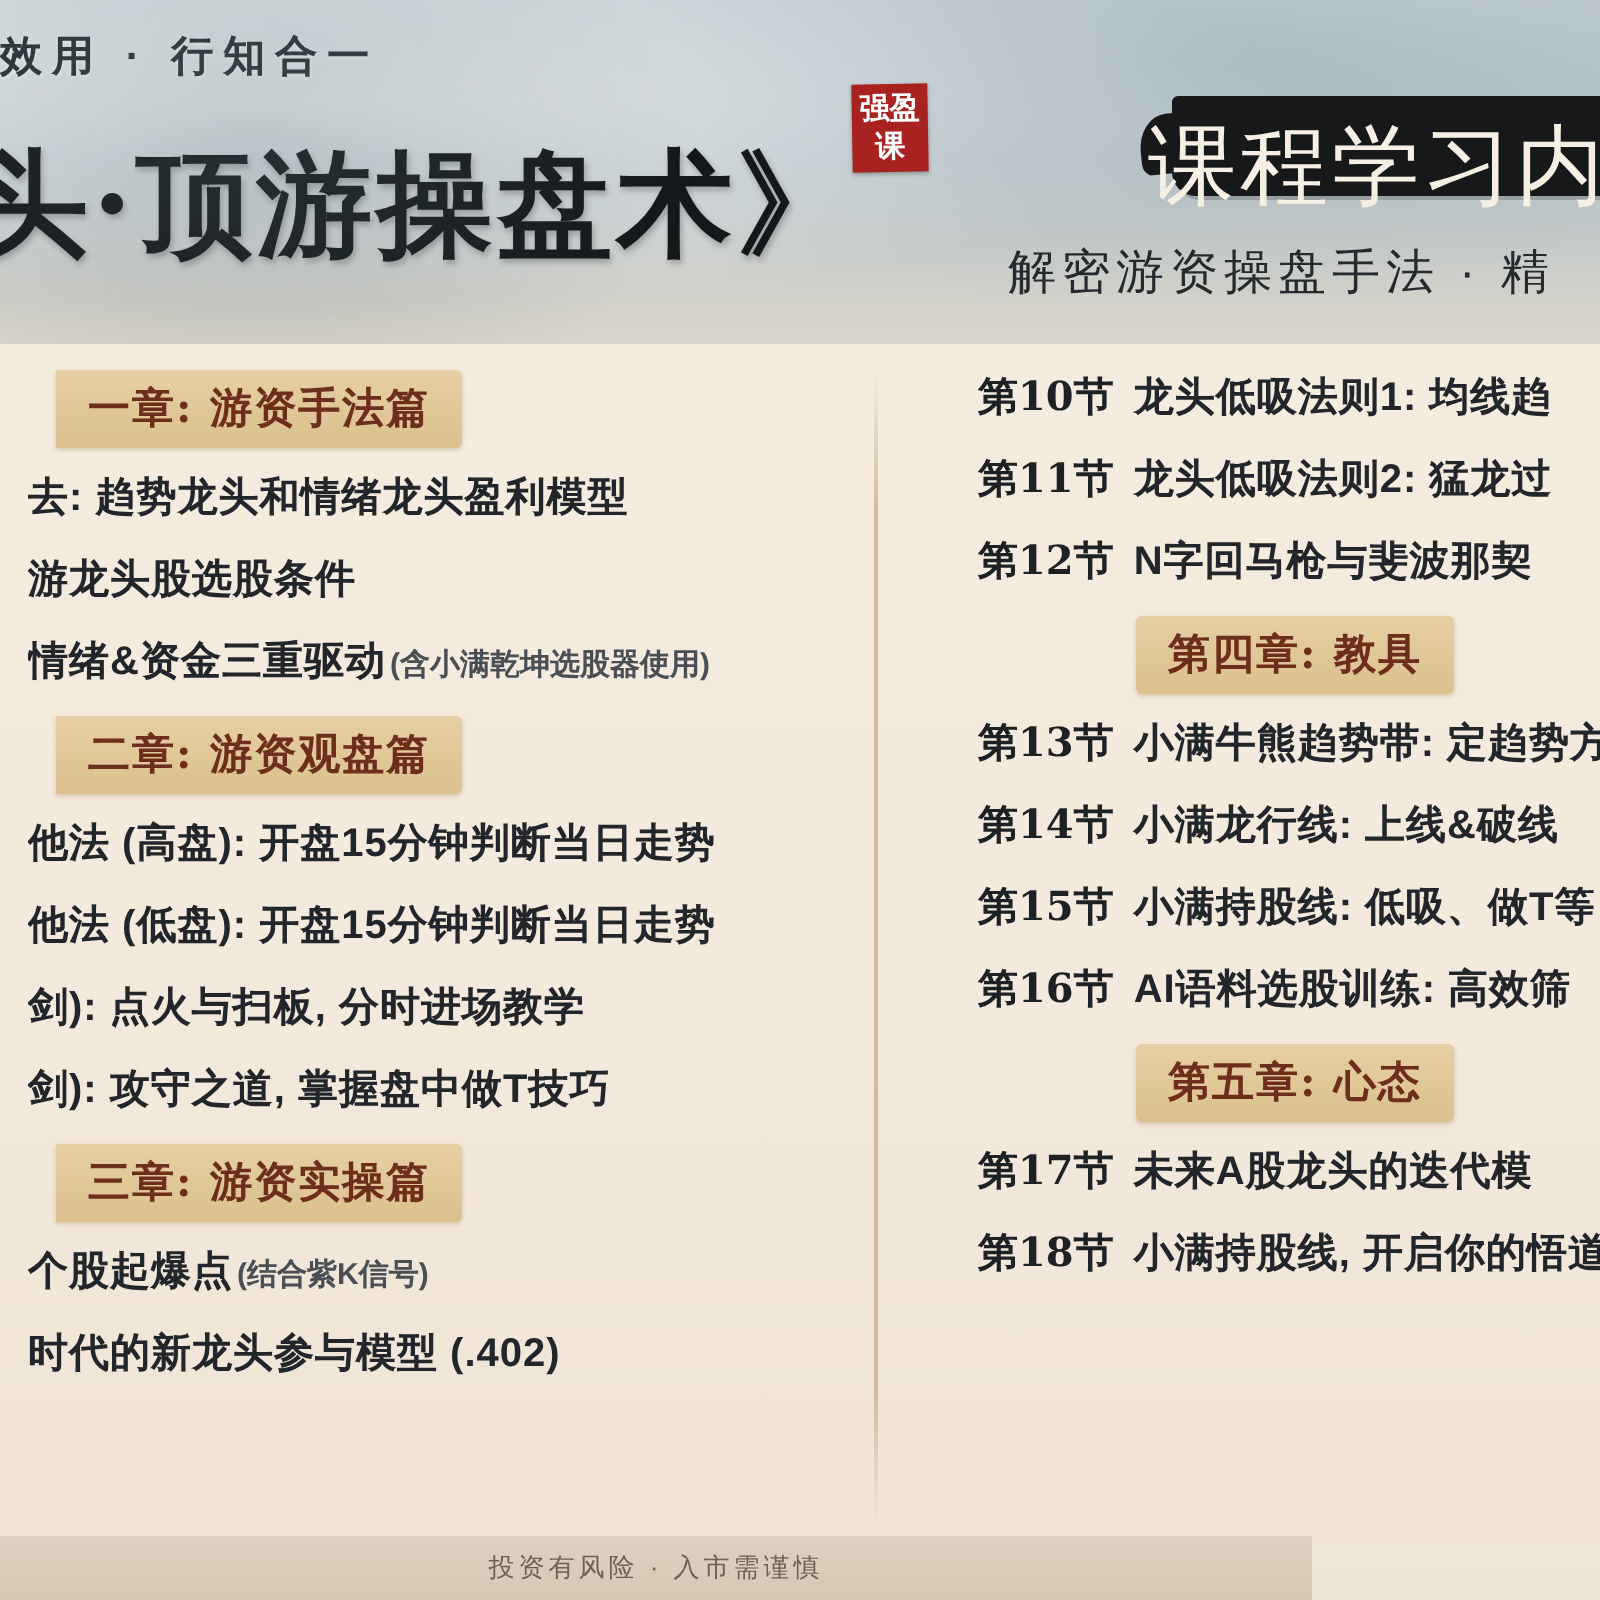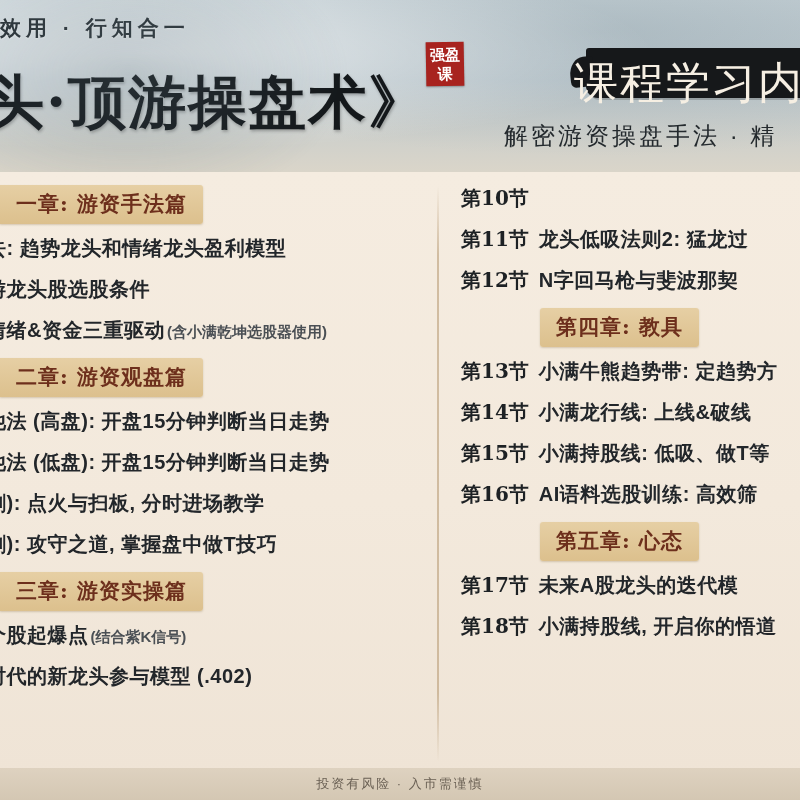--- a/index.html
+++ b/index.html
@@ -123,20 +123,21 @@
   }
   .divider {
     position: absolute;
     left: 437px; top: 186px;
     width: 2px; height: 576px;
     background: linear-gradient(180deg, rgba(180,150,110,0) 0%, rgba(180,150,110,0.55) 12%, rgba(180,150,110,0.55) 88%, rgba(180,150,110,0) 100%);
   }
   .col {
     position: absolute;
     top: 178px;
+    padding-left: 28px;
   }
   .col-left { left: 0; width: 437px; }
   .col-right { left: 445px; width: 355px; }
 
   .chapter {
     position: relative;
     height: 36px;
     margin: 8px 0 6px 0;
     display: flex;
     align-items: center;
@@ -197,21 +198,21 @@
   .left-row {
     padding-left: 0;
     margin-left: -14px;
   }
   .right-row {
     padding-left: 16px;
   }
   .footer {
     position: absolute;
     left: 0; bottom: 0;
-    width: 800px; height: 32px;
+    width: 656px; height: 32px;
     background: linear-gradient(180deg, #ded2c0 0%, #d4c7b3 100%);
     display: flex;
     align-items: center;
     justify-content: center;
   }
   .footer-text {
     font-size: 13px;
     color: #6a6054;
     letter-spacing: 2px;
   }
@@ -269,20 +270,21 @@
         <span class="row-text">个股起爆点</span>
         <span class="row-note">(结合紫K信号)</span>
       </div>
       <div class="row left-row">
         <span class="row-text">时代的新龙头参与模型 (.402)</span>
       </div>
     </div>
   <div class="col col-right" id="right-col">
       <div class="row right-row">
         <span class="row-num">第10节</span>
+        <span class="row-text">龙头低吸法则1: 均线趋</span>
       </div>
       <div class="row right-row">
         <span class="row-num">第11节</span>
         <span class="row-text">龙头低吸法则2: 猛龙过</span>
       </div>
       <div class="row right-row">
         <span class="row-num">第12节</span>
         <span class="row-text">N字回马枪与斐波那契</span>
       </div>
       <div class="chapter chapter-right">

